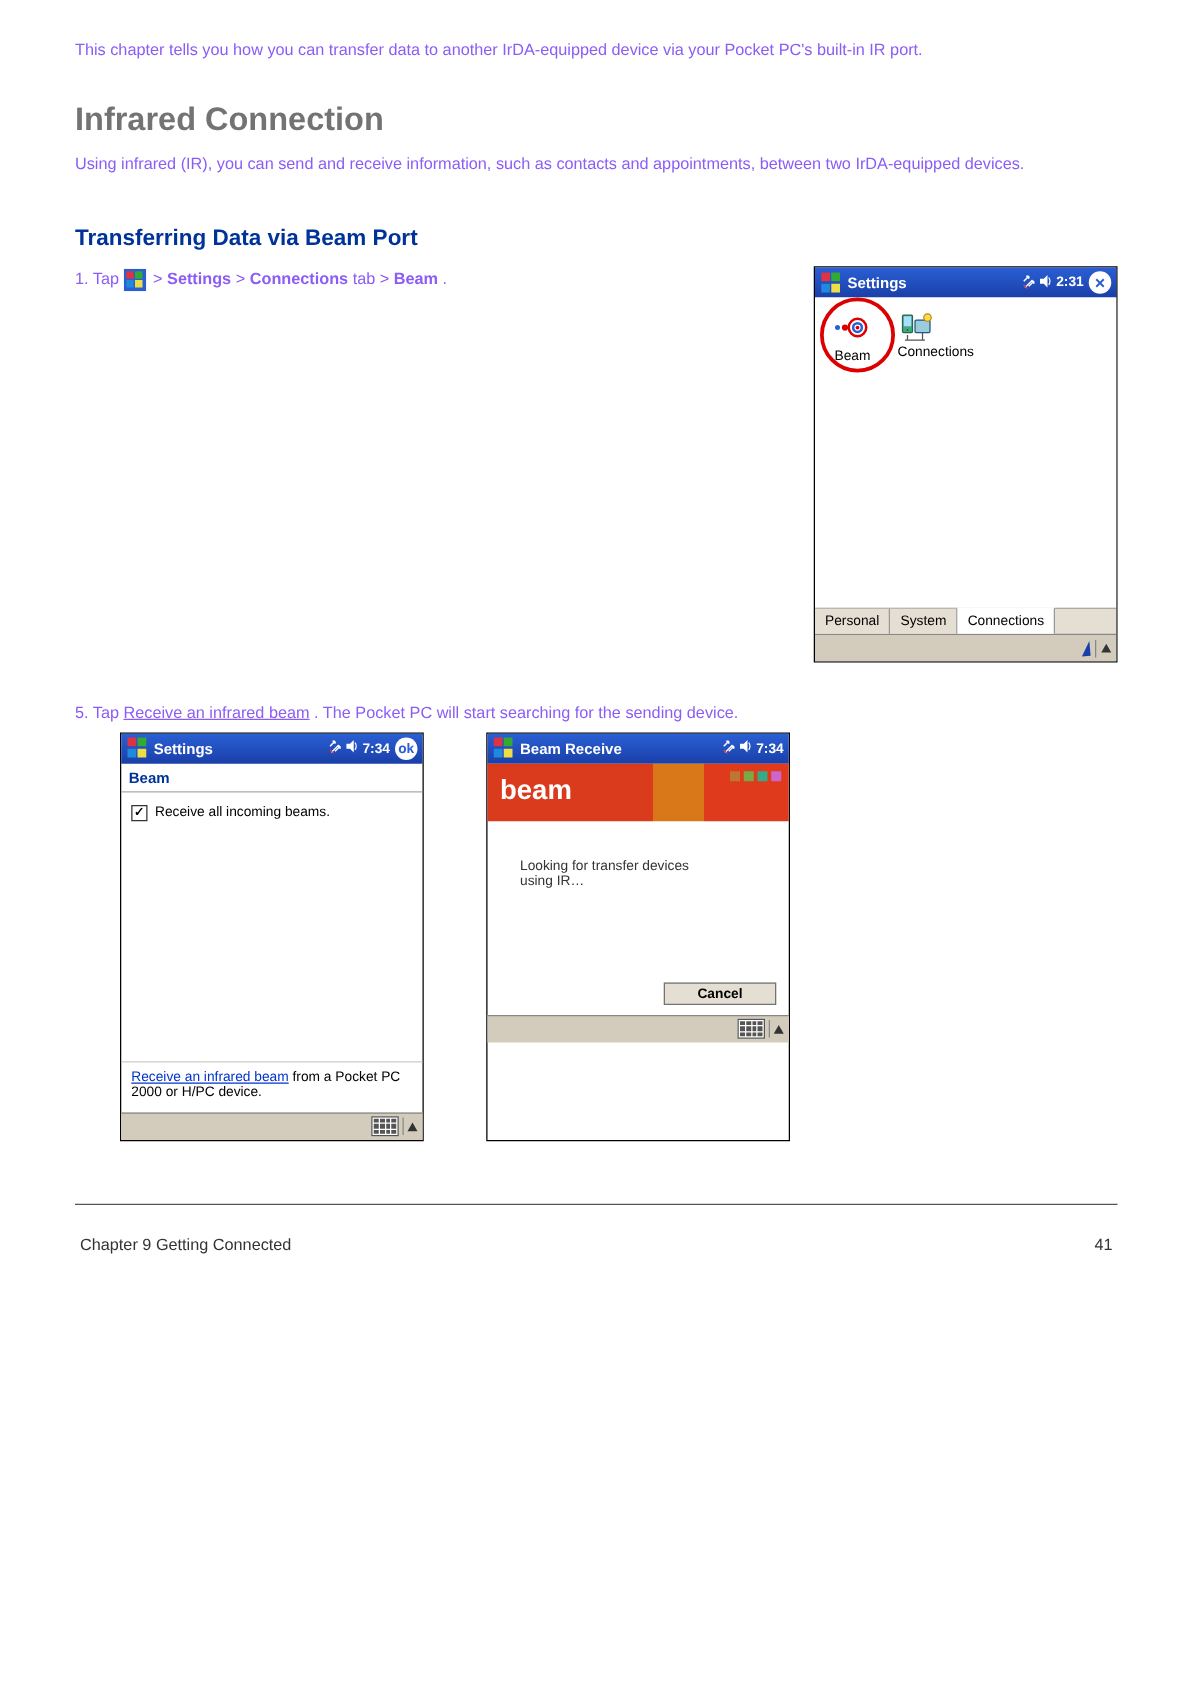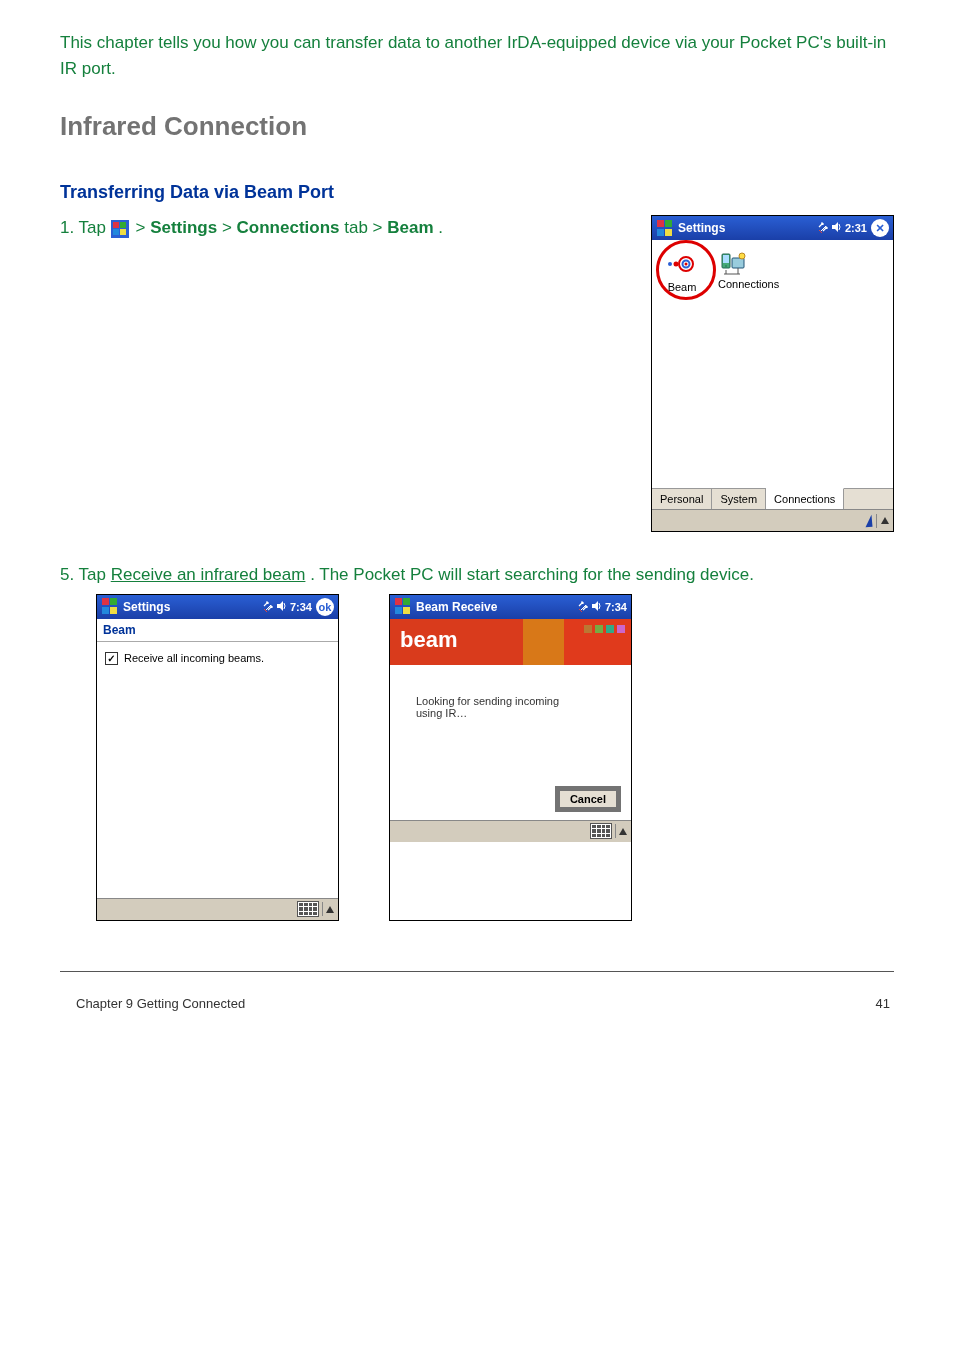--- a/index.html
+++ b/index.html
@@ -1,20 +1,20 @@
 <!DOCTYPE html>
 <html><head>
 <meta charset="utf-8">
 <style>
   * { box-sizing: border-box; margin: 0; padding: 0; }
   body { font-family: Arial, Helvetica, sans-serif; background: #ffffff; width: 954px; margin: 0 auto; }
   .page { padding: 30px 60px 20px 60px; }
   .section-title { font-size: 26px; font-weight: bold; color: #737373; margin-top: 30px; margin-bottom: 10px; }
   .sub-title { font-size: 18px; font-weight: bold; color: #003399; margin-top: 40px; margin-bottom: 12px; }
-  .body-text { font-size: 17px; color: #15803d; line-height: 1.5; }
+  .body-text { font-size: 13px; color: #8b5cf6; line-height: 1.5; }
   .two-col { display: flex; gap: 48px; align-items: flex-start; }
   .left-col { flex: 1; }
   .right-col { flex: 0 0 auto; }
   .inline-icon { display: inline-block; width: 20px; height: 18px; vertical-align: middle; }
 
   
   .ppc { width: 243px; border: 1px solid #000; background: #fff; font-family: Tahoma, Arial, sans-serif; }
   .ppc-titlebar { height: 24px; background: linear-gradient(to bottom, #2a5fd4, #1a3fa8); display: flex; align-items: center; padding: 0 4px; color: #fff; font-size: 12px; }
   .ppc-flag { width: 18px; height: 18px; display: flex; flex-wrap: wrap; margin-right: 4px; }
   .ppc-flag span { width: 7px; height: 7px; margin: 0.5px; }
@@ -45,43 +45,44 @@
   .ppc-content2 { height: 256px; display: flex; flex-direction: column; }
 
   
   .beam-banner { background: linear-gradient(to right, #d93b1c 55%, #d87818 55%, #d87818 72%, #e03a1c 72%); height: 46px; position: relative; padding: 8px 10px; }
   .beam-banner-text { color: #fff; font-size: 22px; font-weight: bold; font-family: Arial; }
   .beam-squares { position: absolute; top: 6px; right: 6px; display: flex; gap: 3px; }
   .beam-squares span { width: 8px; height: 8px; }
   .bs1{background:#b73;} .bs2{background:#7a4;} .bs3{background:#3a8;} .bs4{background:#c6c;}
   .beam-body { padding: 30px 16px 10px; font-size: 11px; color: #333; min-height: 155px; position: relative; }
   .beam-cancel-wrap { position: absolute; bottom: 8px; right: 10px; }
-  .beam-cancel { padding: 2px 10px; font-size: 11px; border: 5px solid #737373; background: #e5dfd3; font-weight: bold; }
+  .beam-cancel { padding: 2px 26px; font-size: 11px; border: 1px solid #737373; background: #e5dfd3; font-weight: bold; }
   .screens-row { display: flex; gap: 50px; margin-top: 6px; margin-left: 36px; }
 
   
   .conn-icon-box { width: 32px; height: 28px; display: flex; align-items: center; justify-content: center; }
 
   
   .footer-divider { border: none; border-top: 1px solid #555; margin: 50px 0 6px; }
   .footer-row { display: flex; justify-content: space-between; font-size: 11px; color: #333; font-style: italic; padding: 0 4px; }
   .footer-title { font-style: normal; font-weight: normal; }
-  .chap { margin-top: 18px; font-size: 13px; font-style: normal; margin-left: 12px; }
+  .chap { margin-top: 18px; font-size: 13px; font-style: normal; }
 
   .sig-icon { display:inline-block; }
   .spk-icon { display:inline-block; }
 </style>
 </head>
 <body>
 
 <div class="page">
 
   <p class="body-text">This chapter tells you how you can transfer data to another IrDA-equipped device via your Pocket PC's built-in IR port.</p>
 
   <h2 class="section-title">Infrared Connection</h2>
+  <p class="body-text">Using infrared (IR), you can send and receive information, such as contacts and appointments, between two IrDA-equipped devices.</p>
 
   <h3 class="sub-title">Transferring Data via Beam Port</h3>
 
   <div class="two-col">
     <div class="left-col">
       <p class="body-text">
         <span>1. Tap </span>
         <span class="inline-icon">
           <svg viewBox="0 0 18 18" width="18" height="18">
               <rect x="0" y="0" width="18" height="18" fill="#2a5fd4"></rect>
@@ -201,20 +202,23 @@
           <span>7:34</span>
         </span>
         <span class="ppc-close">ok</span>
       </div>
       <div class="ppc-subheader">Beam</div>
       <div class="ppc-content2">
         <div class="ppc-check-row">
           <span class="ppc-check">✓</span>
           <span>Receive all incoming beams.</span>
         </div>
+        <div class="ppc-link-area">
+          <span class="ppc-link">Receive an infrared beam</span><span> from a Pocket PC 2000 or H/PC device.</span>
+        </div>
       </div>
       <div class="ppc-bottombar">
         <span class="kb-icon">
             <span></span>
             <span></span>
             <span></span>
             <span></span>
             <span></span>
             <span></span>
             <span></span>
@@ -254,21 +258,21 @@
       <div class="beam-banner">
         <span class="beam-banner-text">beam</span>
         <span class="beam-squares">
             <span class="bs1"></span>
             <span class="bs2"></span>
             <span class="bs3"></span>
             <span class="bs4"></span>
           </span>
       </div>
       <div class="beam-body">
-        <div style="padding:0 10px;max-width:180px;">Looking for sending incoming using IR…</div>
+        <div style="padding:0 10px;max-width:180px;">Looking for transfer devices using IR…</div>
         <div class="beam-cancel-wrap">
           <button class="beam-cancel">Cancel</button>
         </div>
       </div>
       <div class="ppc-bottombar">
         <span class="kb-icon">
             <span></span>
             <span></span>
             <span></span>
             <span></span>

